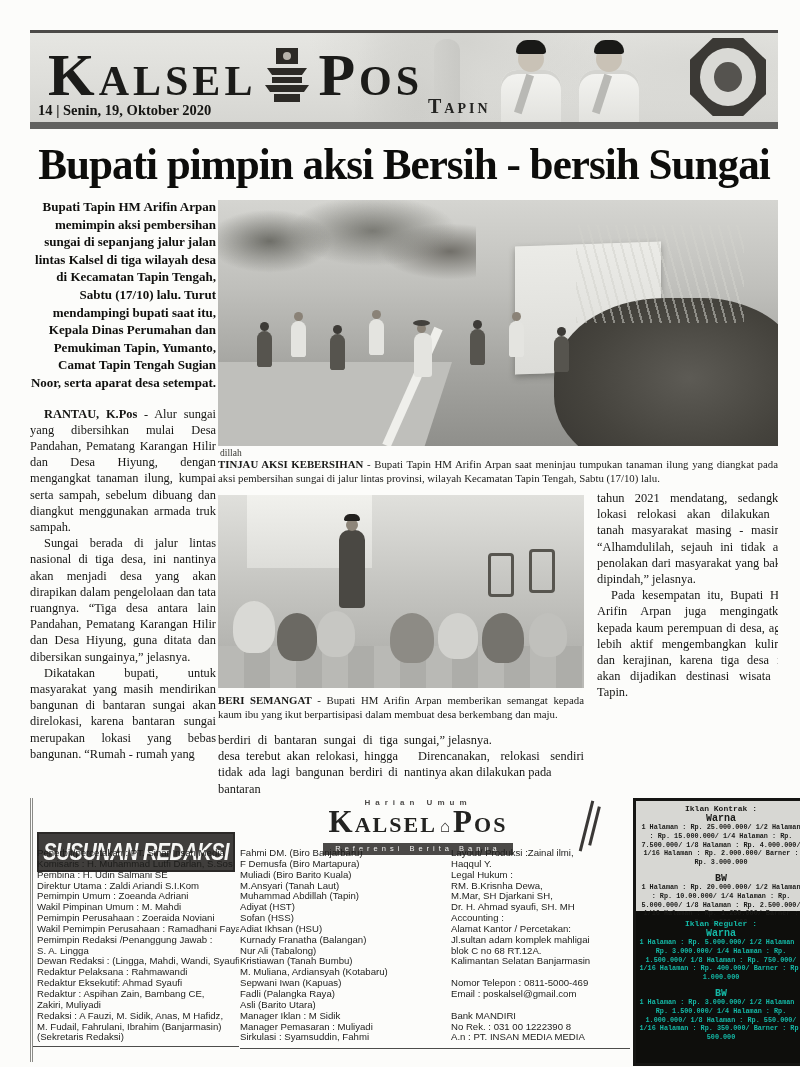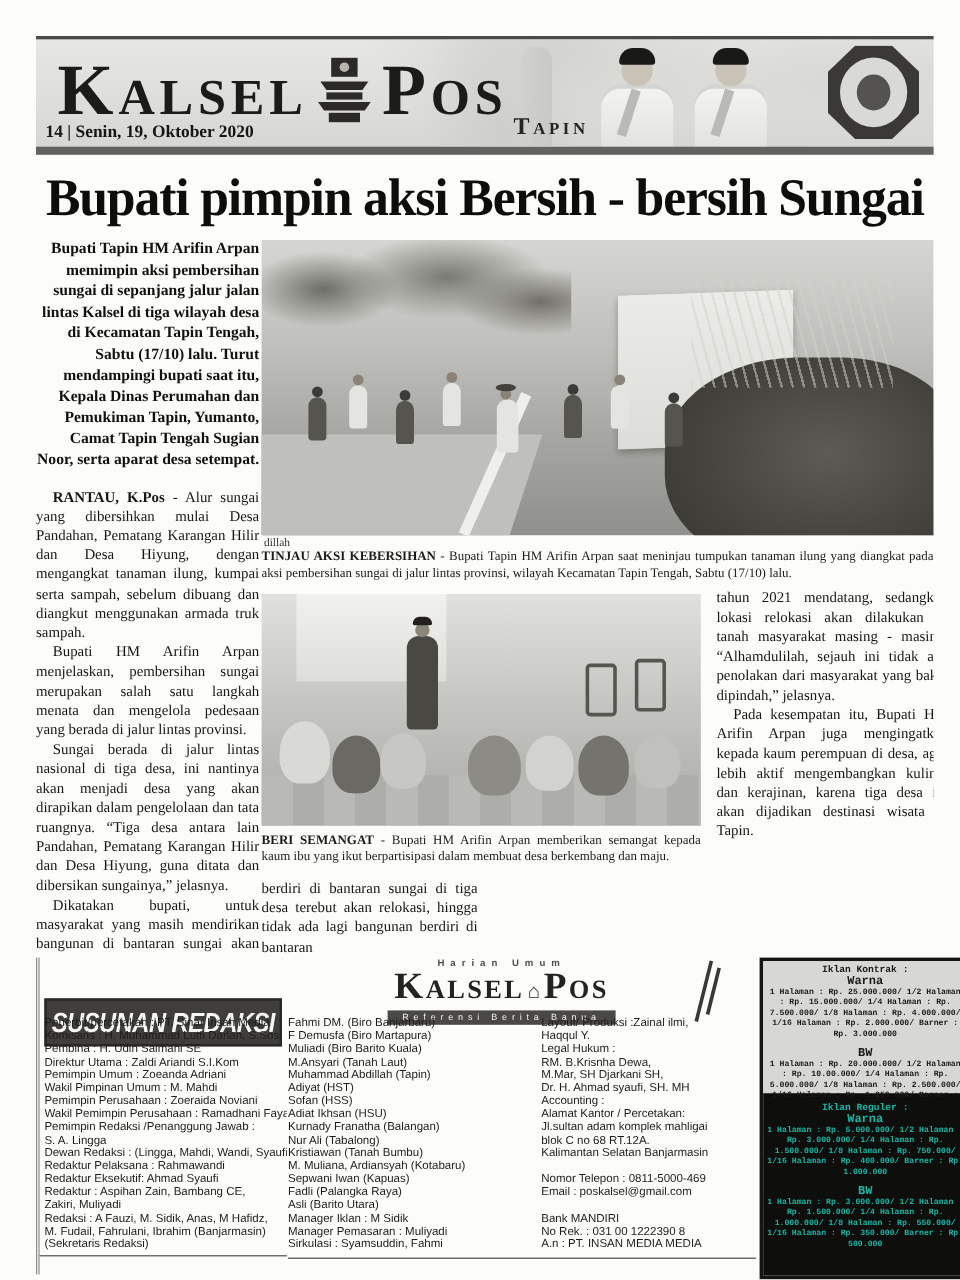--- a/index.html
+++ b/index.html
@@ -225,21 +225,20 @@
   </header>
 
   <h1 class="abs headline">Bupati pimpin aksi Bersih - bersih Sungai</h1>
 
   <section class="abs article">
 
     <div class="leftcol">
       <p class="lead">Bupati Tapin HM Arifin Arpan memimpin aksi pembersihan sungai di sepanjang jalur jalan lintas Kalsel di tiga wilayah desa di Kecamatan Tapin Tengah, Sabtu (17/10) lalu. Turut mendampingi bupati saat itu, Kepala Dinas Perumahan dan Pemukiman Tapin, Yumanto, Camat Tapin Tengah Sugian Noor, serta aparat desa setempat.</p>
       <div class="bodytext">
         <p><span class="dateline">RANTAU, K.Pos</span><span> - Alur sungai yang dibersihkan mulai Desa Pandahan, Pematang Karangan Hilir dan Desa Hiyung, dengan mengangkat tanaman ilung, kumpai serta sampah, sebelum dibuang dan diangkut menggunakan armada truk sampah.</span></p>
-        <p>Bupati HM Arifin Arpan menjelaskan, pembersihan sungai merupakan salah satu langkah menata dan mengelola pedesaan yang berada di jalur lintas provinsi.</p>
         <p>Sungai berada di jalur lintas nasional di tiga desa, ini nantinya akan menjadi desa yang akan dirapikan dalam pengelolaan dan tata ruangnya. “Tiga desa antara lain Pandahan, Pematang Karangan Hilir dan Desa Hiyung, guna ditata dan dibersikan sungainya,” jelasnya.</p>
         <p>Dikatakan bupati, untuk masyarakat yang masih mendirikan bangunan di bantaran sungai akan direlokasi, karena bantaran sungai merupakan lokasi yang bebas bangunan. “Rumah - rumah yang</p>
       </div>
     </div>
 
     <figure class="photo photo1">
       <div class="p1-trees"></div>
       <div class="p1-wall"></div>
       <div class="p1-pile"></div>
       <div class="p1-pile-stalks"></div>
@@ -273,20 +272,24 @@
       <div class="p2-chair" style="right:8%;top:28%;"></div>
       <div class="p2-chair" style="right:19%;top:30%;"></div>
     </figure>
     <figcaption class="caption caption2">
       <span class="capbold">BERI SEMANGAT</span><span> - Bupati HM Arifin Arpan memberikan semangat kepada kaum ibu yang ikut berpartisipasi dalam membuat desa berkembang dan maju.</span>
     </figcaption>
 
     <div class="minicol minicolA bodytext">
       <p class="noindent">berdiri di bantaran sungai di tiga desa terebut akan relokasi, hingga tidak ada lagi bangunan berdiri di bantaran</p>
     </div>
+    <div class="minicol minicolB bodytext">
+      <p class="noindent">sungai,” jelasnya.</p>
+      <p>Direncanakan, relokasi sendiri nantinya akan dilakukan pada</p>
+    </div>
 
     <div class="rightcol bodytext">
       <p class="noindent">tahun 2021 mendatang, sedangkan lokasi relokasi akan dilakukan di tanah masyarakat masing - masing. “Alhamdulilah, sejauh ini tidak ada penolakan dari masyarakat yang bakal dipindah,” jelasnya.</p>
       <p>Pada kesempatan itu, Bupati HM Arifin Arpan juga mengingatkan kepada kaum perempuan di desa, agar lebih aktif mengembangkan kuliner dan kerajinan, karena tiga desa ini akan dijadikan destinasi wisata di Tapin.</p>
     </div>
   </section>
 
   <footer class="abs footer">
     <div class="red-box">
       <div class="red-header">

